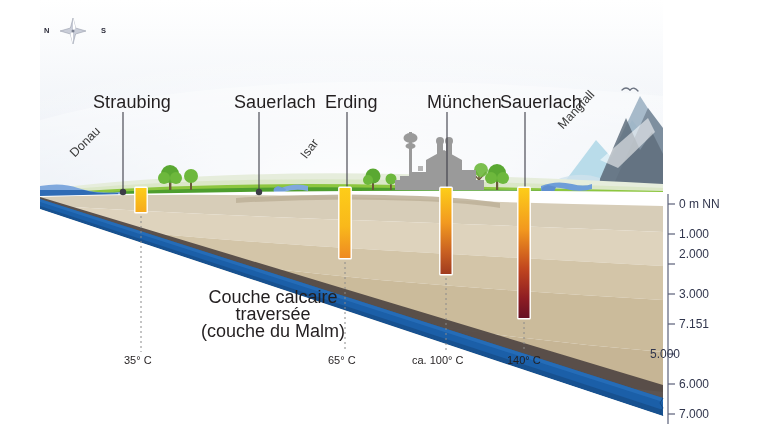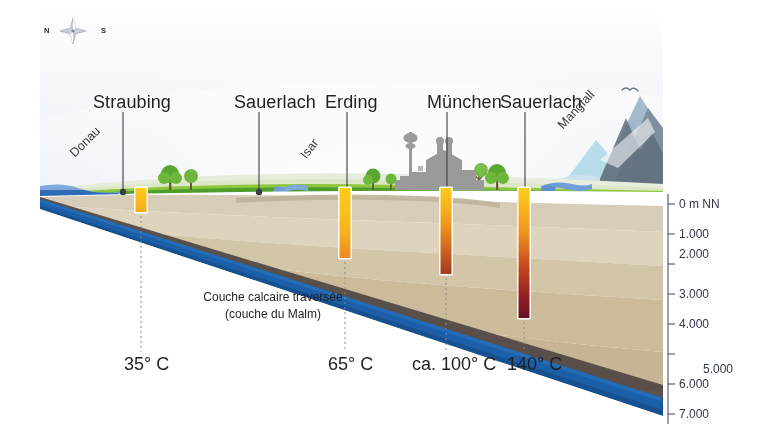--- a/index.html
+++ b/index.html
@@ -4,23 +4,23 @@
 <style>
   html,body{margin:0;padding:0;background:#ffffff;}
   body{width:760px;height:440px;overflow:hidden;
        font-family:"Liberation Sans","DejaVu Sans",sans-serif;}
   #stage{position:relative;width:760px;height:440px;background:#ffffff;}
   #svgroot{position:absolute;left:0;top:0;width:760px;height:440px;}
 
   .lbl{position:absolute;white-space:nowrap;color:#231f20;}
   .city-label{font-size:18px;letter-spacing:.1px;}
   .river-label{font-size:12.5px;color:#3a3a3a;}
-  .temp-label{font-size:18px;}
+  .temp-label{font-size:11px;}
   .scale-label{font-size:12px;color:#31364d;text-align:right;}
-  .caption{position:absolute;text-align:center;font-size:12px;color:#231f20;line-height:17px;}
+  .caption{position:absolute;text-align:center;font-size:18px;color:#231f20;line-height:17px;}
   .compass-letter{position:absolute;font-size:7.5px;font-weight:bold;color:#2b2b3a;}
 </style>
 </head>
 <body>
 
 <div id="stage">
 
   <svg id="svgroot" viewBox="0 0 760 440">
     <defs>
       <linearGradient id="skyGrad" x1="0" y1="0" x2="0" y2="1">
@@ -288,22 +288,22 @@
       <div class="lbl temp-label" style="left: 328px; top: 354px;">65° C</div>
       <div class="lbl temp-label" style="left: 412px; top: 354px;">ca. 100° C</div>
       <div class="lbl temp-label" style="left: 507px; top: 354px;">140° C</div>
     </div>
 
   <div id="scale-labels">
       <div class="lbl scale-label" style="left: 679px; top: 197px;">0 m NN</div>
       <div class="lbl scale-label" style="left: 679px; top: 227px;">1.000</div>
       <div class="lbl scale-label" style="left: 679px; top: 247px;">2.000</div>
       <div class="lbl scale-label" style="left: 679px; top: 287px;">3.000</div>
-      <div class="lbl scale-label" style="left: 679px; top: 317px;">4.000</div>
-      <div class="lbl scale-label" style="left: 703px; top: 347px; margin-top: 15px;">5.000</div>
+      <div class="lbl scale-label" style="left: 679px; top: 317px;">7.151</div>
+      <div class="lbl scale-label" style="left: 650px; top: 347px;">5.000</div>
       <div class="lbl scale-label" style="left: 679px; top: 377px;">6.000</div>
       <div class="lbl scale-label" style="left: 679px; top: 407px;">7.000</div>
     </div>
 
   <div class="caption" id="caption-box" style="left: 178px; top: 289px; width: 190px;">
     <div>Couche calcaire traversée</div>
     <div>(couche du Malm)</div>
   </div>
 
 </div>

